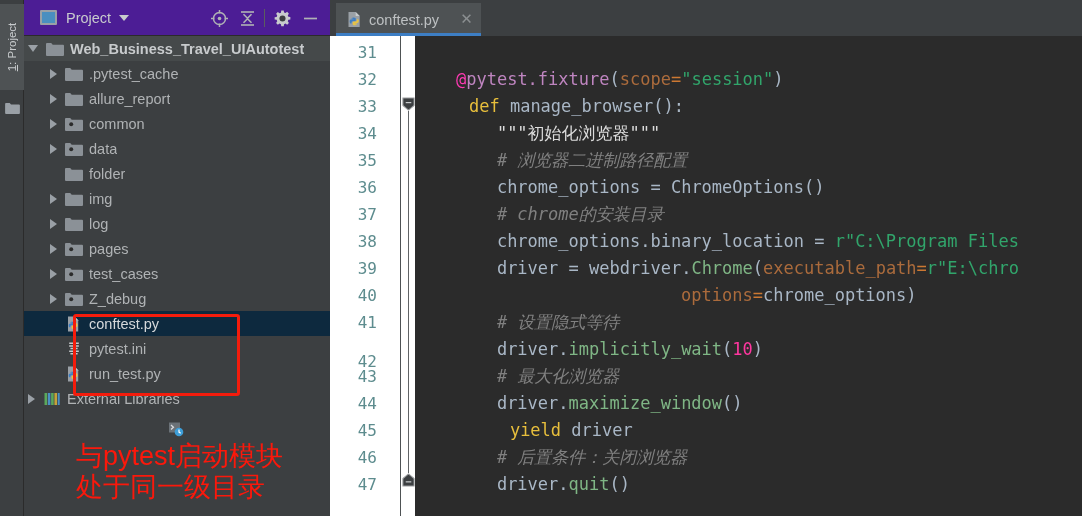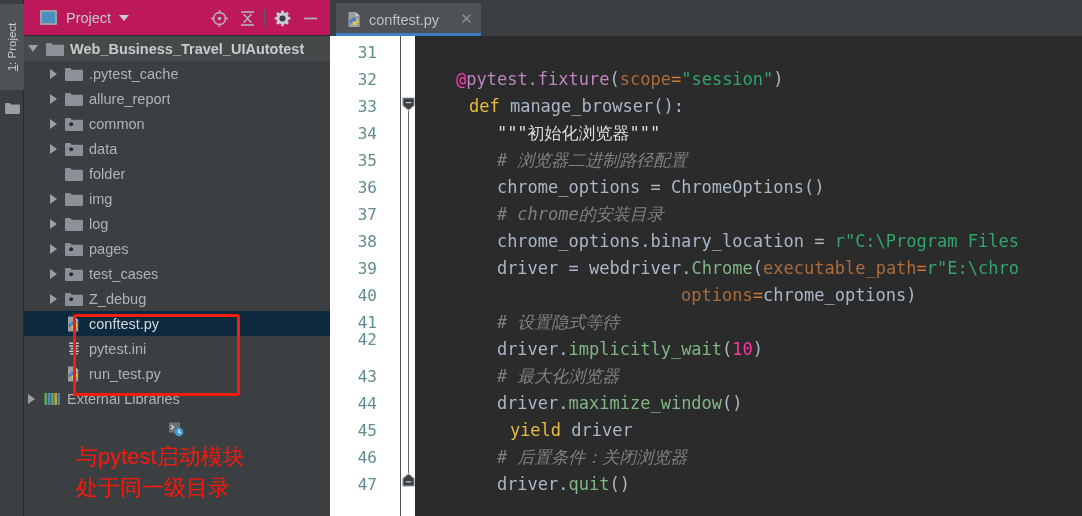--- a/index.html
+++ b/index.html
@@ -31,21 +31,21 @@
     position: absolute; left: 5px; top: 102px; width: 15px; height: 12px;
   }
 
   
   .project-panel {
     position: absolute; left: 24px; top: 0; width: 306px; height: 516px;
     background: #3c3f41; overflow: hidden;
   }
   .panel-header {
     position: relative; height: 36px; width: 306px;
-    background: #be185d; border-bottom: 1px solid #2b2b2b;
+    background: #4c1d95; border-bottom: 1px solid #2b2b2b;
     display: flex; align-items: center;
   }
   .panel-header .proj-icon {
     margin-left: 16px; width: 17px; height: 15px;
     border: 2px solid #9aa0a6; background: #4a8fc0; border-radius: 1px;
   }
   .panel-header .proj-label {
     margin-left: 9px; color: #c8cbcd; font-size: 14.5px;
     font-family: "Liberation Sans", sans-serif;
   }
@@ -82,21 +82,21 @@
   .tree-ico { flex: none; width: 18px; height: 16px; margin-right: 6px; display:block; }
   .tree-label { overflow: hidden; }
 
   
   .annot-box {
     position: absolute; left: 49px; top: 314px; width: 167px; height: 82px;
     border: 3.5px solid #f41c0c; border-radius: 3px; pointer-events: none;
   }
   .annot-text {
     position: absolute; left: 52px; top: 441px; width: 250px;
-    color: #fb180b; font-size: 22px; line-height: 31px;
+    color: #fb180b; font-size: 27px; line-height: 31px;
     font-family: "Liberation Sans", sans-serif; white-space: nowrap;
   }
 
   
   .editor-area {
     position: absolute; left: 330px; top: 0; width: 752px; height: 516px;
     background: #2b2b2b; overflow: hidden;
   }
   .tabbar {
     position: relative; height: 36px; width: 752px; background: #3c3f41;
@@ -381,21 +381,21 @@
           <div class="gutter-line" style="top: 30px;">32</div>
           <div class="gutter-line" style="top: 57px;">33</div>
           <div class="gutter-line" style="top: 84px;">34</div>
           <div class="gutter-line" style="top: 111px;">35</div>
           <div class="gutter-line" style="top: 138px;">36</div>
           <div class="gutter-line" style="top: 165px;">37</div>
           <div class="gutter-line" style="top: 192px;">38</div>
           <div class="gutter-line" style="top: 219px;">39</div>
           <div class="gutter-line" style="top: 246px;">40</div>
           <div class="gutter-line" style="top: 273px;">41</div>
-          <div class="gutter-line" style="top: 290px;">42</div>
+          <div class="gutter-line" style="top: 312px;">42</div>
           <div class="gutter-line" style="top: 327px;">43</div>
           <div class="gutter-line" style="top: 354px;">44</div>
           <div class="gutter-line" style="top: 381px;">45</div>
           <div class="gutter-line" style="top: 408px;">46</div>
           <div class="gutter-line" style="top: 435px;">47</div>
         </div>
       <div class="code-lines" id="codelines">
           <div class="cl" style="top: 3px;"></div>
           <div class="cl" style="top: 30px;"><span class="t-plain">    </span><span class="t-decoat">@</span><span class="t-deconame">pytest.fixture</span><span class="t-plain">(</span><span class="t-param">scope</span><span class="t-kw">=</span><span class="t-str">"session"</span><span class="t-plain">)</span></div>
           <div class="cl" style="top: 57px;"><span class="t-plain">    </span><span class="t-kw2">def</span><span class="t-plain"> manage_browser():</span></div>

